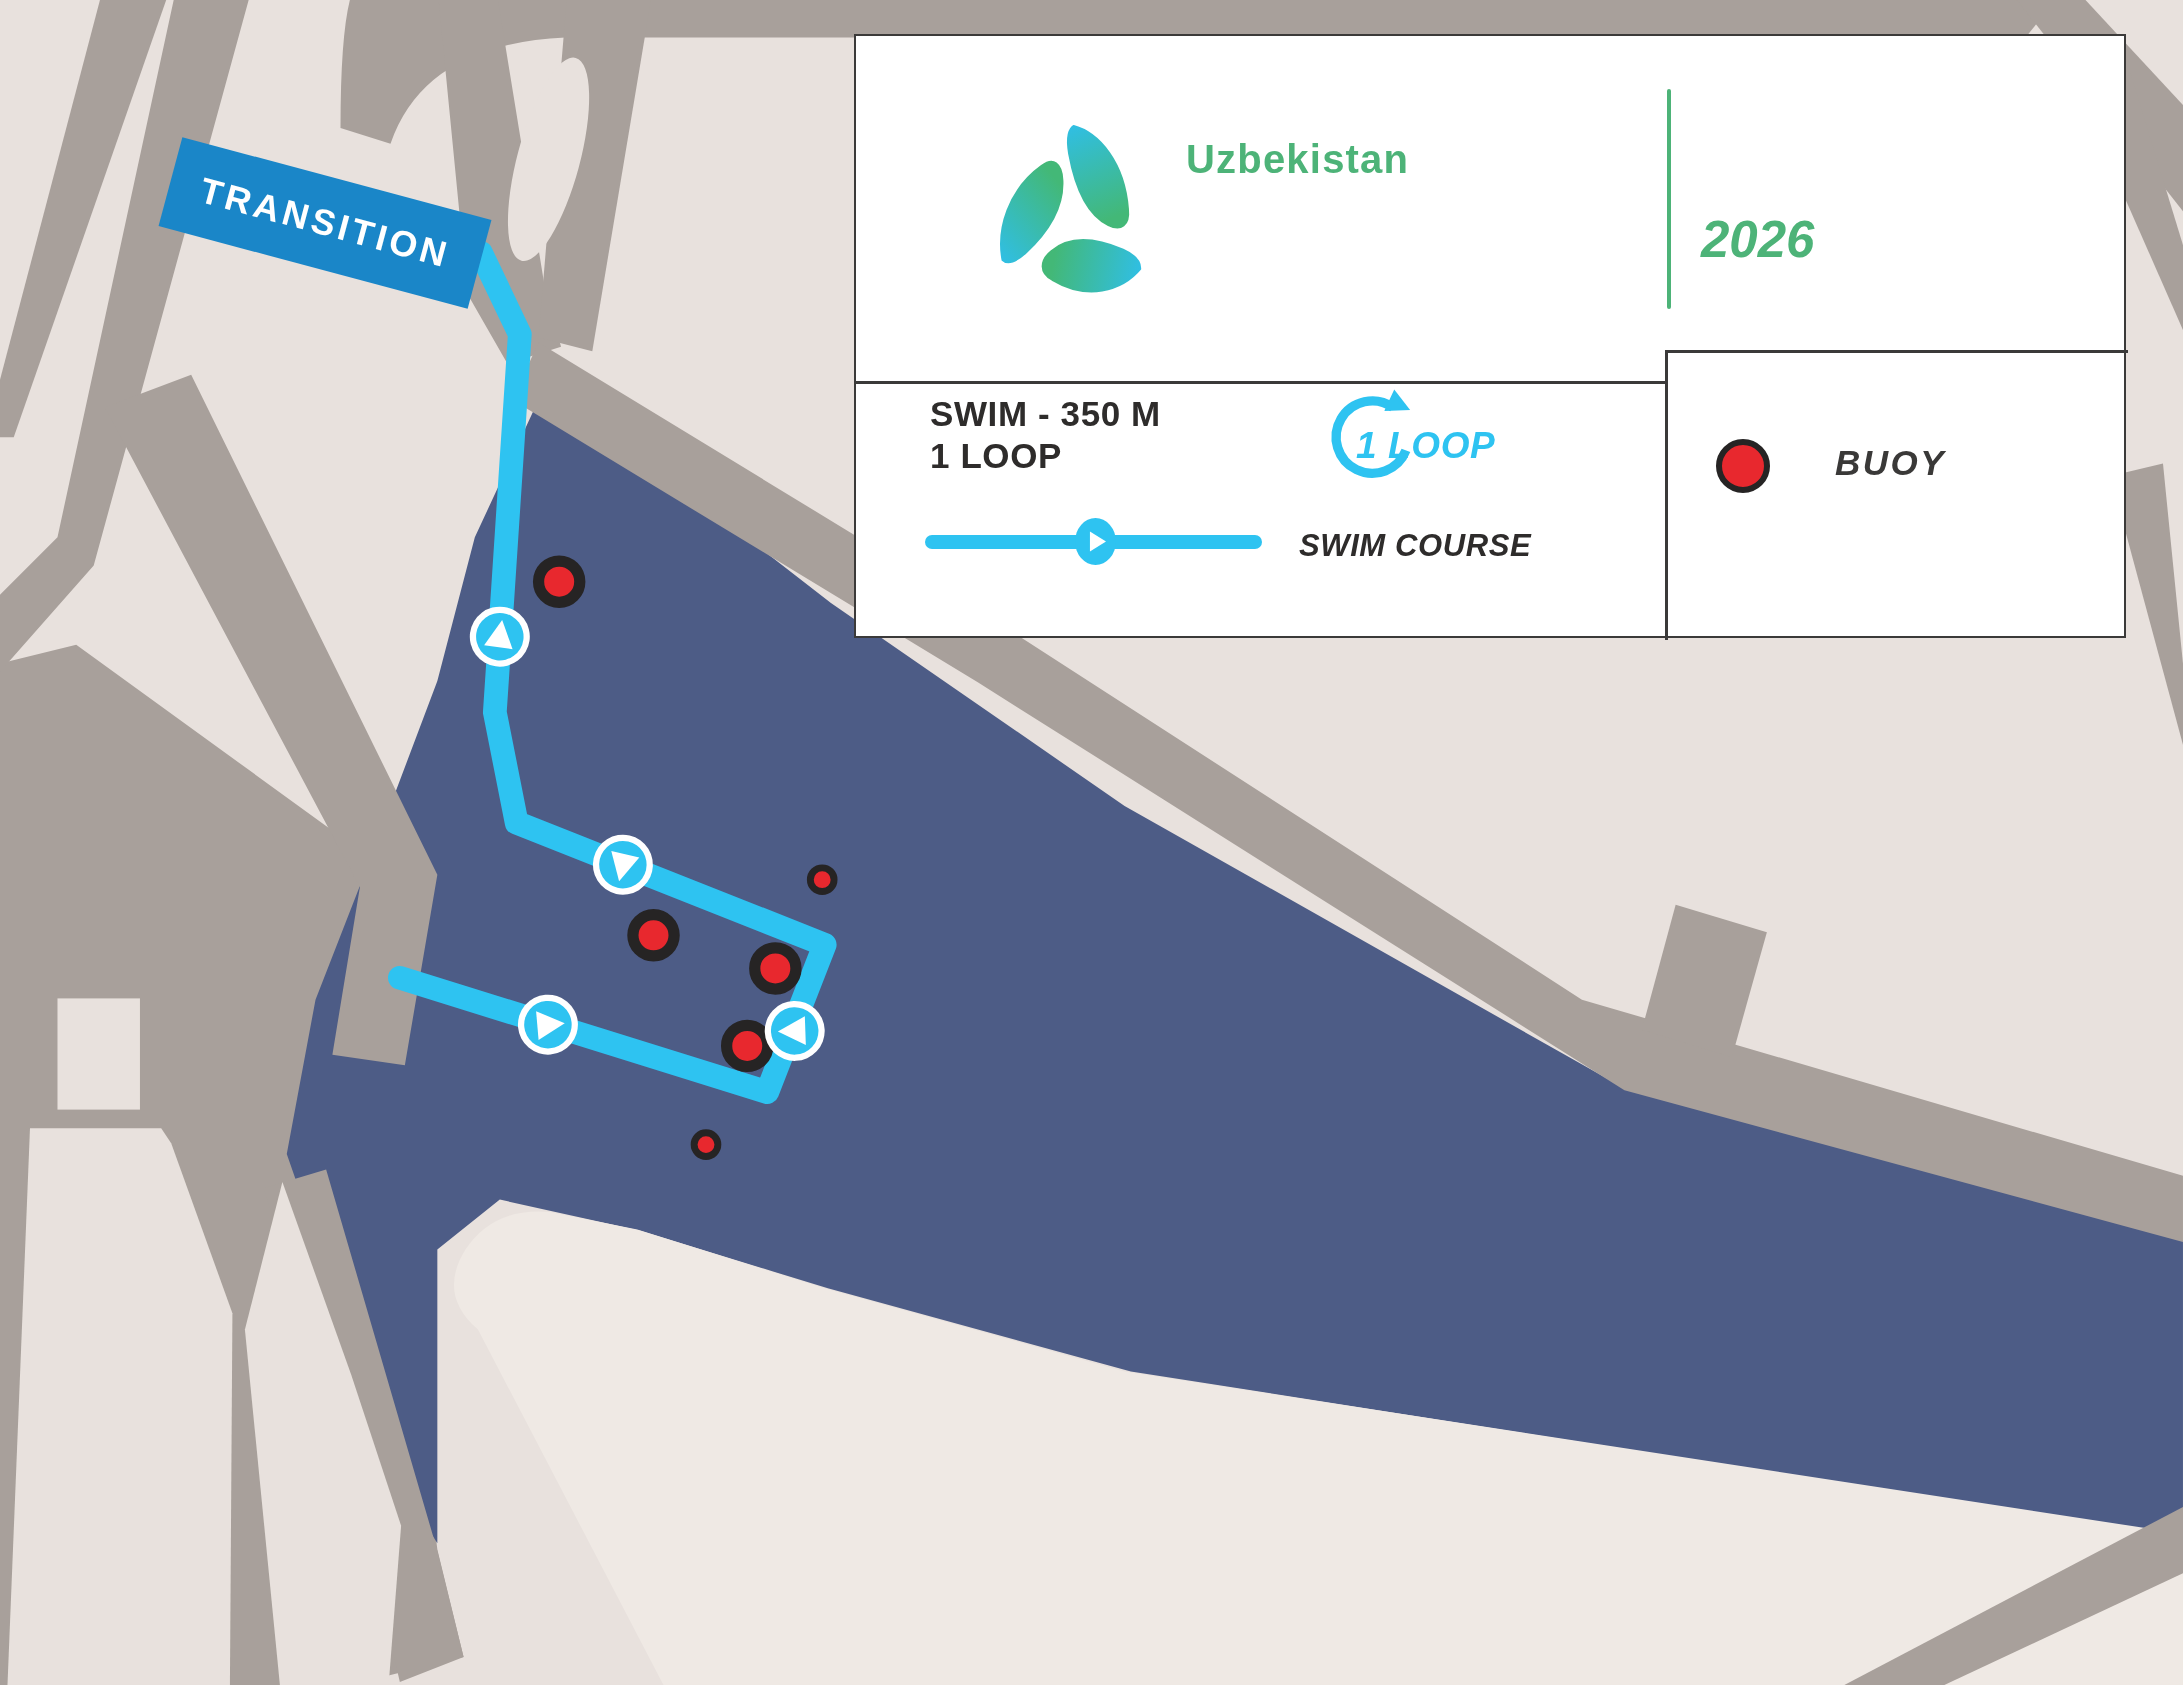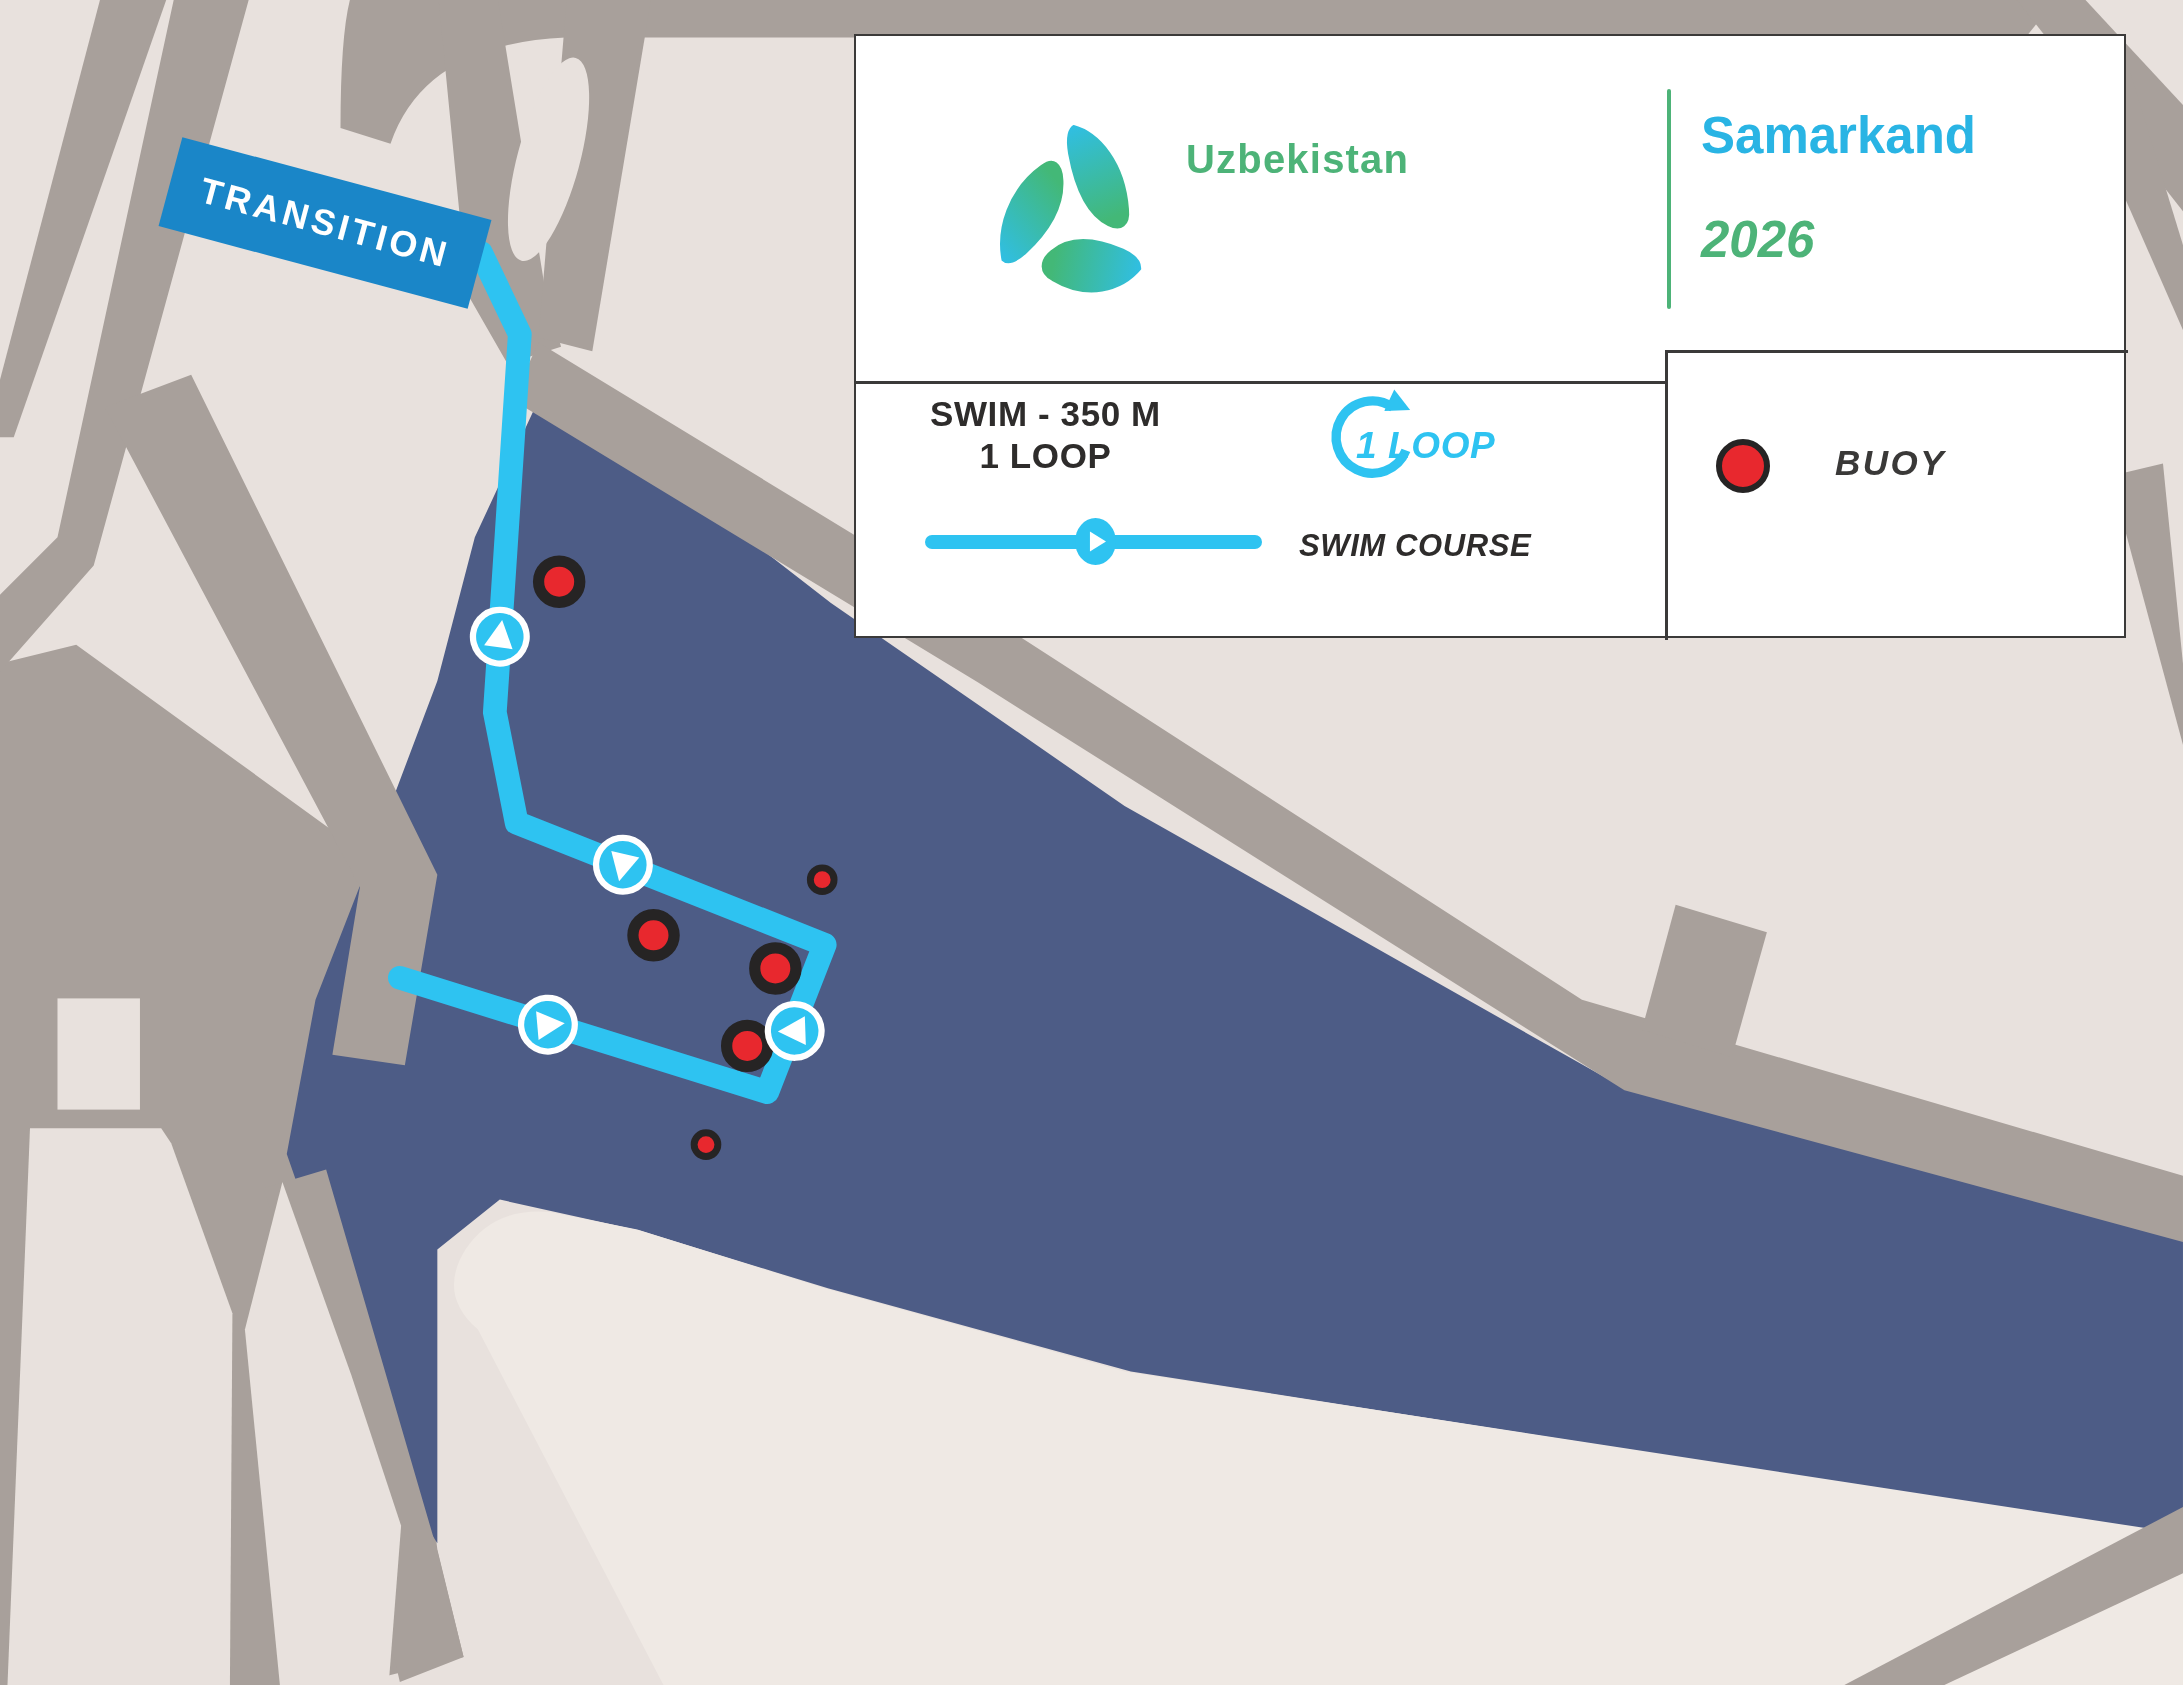--- a/index.html
+++ b/index.html
@@ -25,21 +25,21 @@
   .hline1{position:absolute;left:0;top:345px;width:809px;height:2.5px;background:var(--border);}
   .hline2{position:absolute;left:809px;top:314px;width:463px;height:2.5px;background:var(--border);}
   .vline{position:absolute;left:809px;top:314px;width:2.5px;height:290px;background:var(--border);}
   .greenbar{position:absolute;left:811px;top:53px;width:3.7px;height:220px;background:var(--green);border-radius:2.5px;}
   .emblem{position:absolute;left:139px;top:76px;width:157px;height:206px;}
   .t-uzb{position:absolute;left:330px;top:75px;font-size:40px;font-weight:700;color:var(--green);letter-spacing:1.2px;margin-top:26px;}
   .t-tri{position:absolute;left:326px;top:131px;font-size:65px;font-weight:800;font-style:italic;color:var(--cyan);letter-spacing:1.2px;}
   .t-champ{position:absolute;left:330px;top:212px;font-size:45px;font-weight:700;color:var(--green);letter-spacing:0.6px;}
   .t-sam{position:absolute;left:845px;top:70px;font-size:51px;font-weight:700;color:var(--cyan);}
   .t-year{position:absolute;left:845px;top:174px;font-size:51px;font-weight:700;color:var(--green);font-style:italic;}
-  .t-swim{position:absolute;left:74px;top:357px;font-size:35px;font-weight:700;color:var(--ink);line-height:1.2;letter-spacing:0.6px;white-space:pre-line;text-align:center;}
+  .t-swim{position:absolute;left:74px;top:357px;font-size:35px;font-weight:700;color:var(--ink);line-height:1.2;letter-spacing:0.6px;white-space:pre-line;}
   .loopicon{position:absolute;left:467px;top:347px;width:106px;height:106px;}
   .t-loopbadge{position:absolute;left:500px;top:389px;font-size:37px;font-weight:800;font-style:italic;color:var(--course);letter-spacing:0.6px;}
   .legline{position:absolute;left:69px;top:499px;width:337px;height:14.4px;border-radius:7.5px;background:var(--course);}
   .legmarker{position:absolute;left:219px;top:482px;width:41px;height:47px;}
   .t-course{position:absolute;left:443px;top:492px;font-size:31px;font-weight:700;font-style:italic;color:var(--ink);letter-spacing:0.6px;}
   .buoydot{position:absolute;left:860px;top:403px;width:54px;height:54px;border-radius:50%;
     background:var(--red);border:6.2px solid var(--buoyring);}
   .t-buoy{position:absolute;left:979px;top:407px;font-size:35px;font-weight:700;font-style:italic;color:#3a3938;letter-spacing:2.5px;}
 </style>
 </head>
@@ -131,21 +131,20 @@
       <g transform="translate(126,172) scale(0.82,0.97)">
         <g>
           <path fill="url(#lg)" stroke="#fff" stroke-width="7" d="M0,-160 C 55,-148 105,-95 112,-18 C 116,14 94,26 66,14 C 22,-4 -2,-52 -14,-108 C -20,-138 -14,-154 0,-160 Z"></path>
           <path fill="url(#lg)" stroke="#fff" stroke-width="7" transform="rotate(122)" d="M0,-160 C 55,-148 105,-95 112,-18 C 116,14 94,26 66,14 C 22,-4 -2,-52 -14,-108 C -20,-138 -14,-154 0,-160 Z"></path>
           <path fill="url(#lg)" stroke="#fff" stroke-width="7" transform="rotate(244)" d="M0,-160 C 55,-148 105,-95 112,-18 C 116,14 94,26 66,14 C 22,-4 -2,-52 -14,-108 C -20,-138 -14,-154 0,-160 Z"></path>
         </g>
       </g>
     </svg>
 
     <div class="t-uzb">Uzbekistan</div>
-    <div class="t-sam">Samarkand</div>
     <div class="t-year">2026</div>
 
     <div class="t-swim">SWIM - 350 M
 1 LOOP</div>
 
     <svg class="loopicon" viewBox="0 0 170 170">
       <path d="M 133,108 A 58,58 0 1 1 112,39" fill="none" stroke="#2ec3f1" stroke-width="15"></path>
       <polygon points="0,-24 19,13 -19,13" fill="#2ec3f1" transform="translate(118,33) rotate(115)"></polygon>
     </svg>
     <div class="t-loopbadge">1 LOOP</div>

